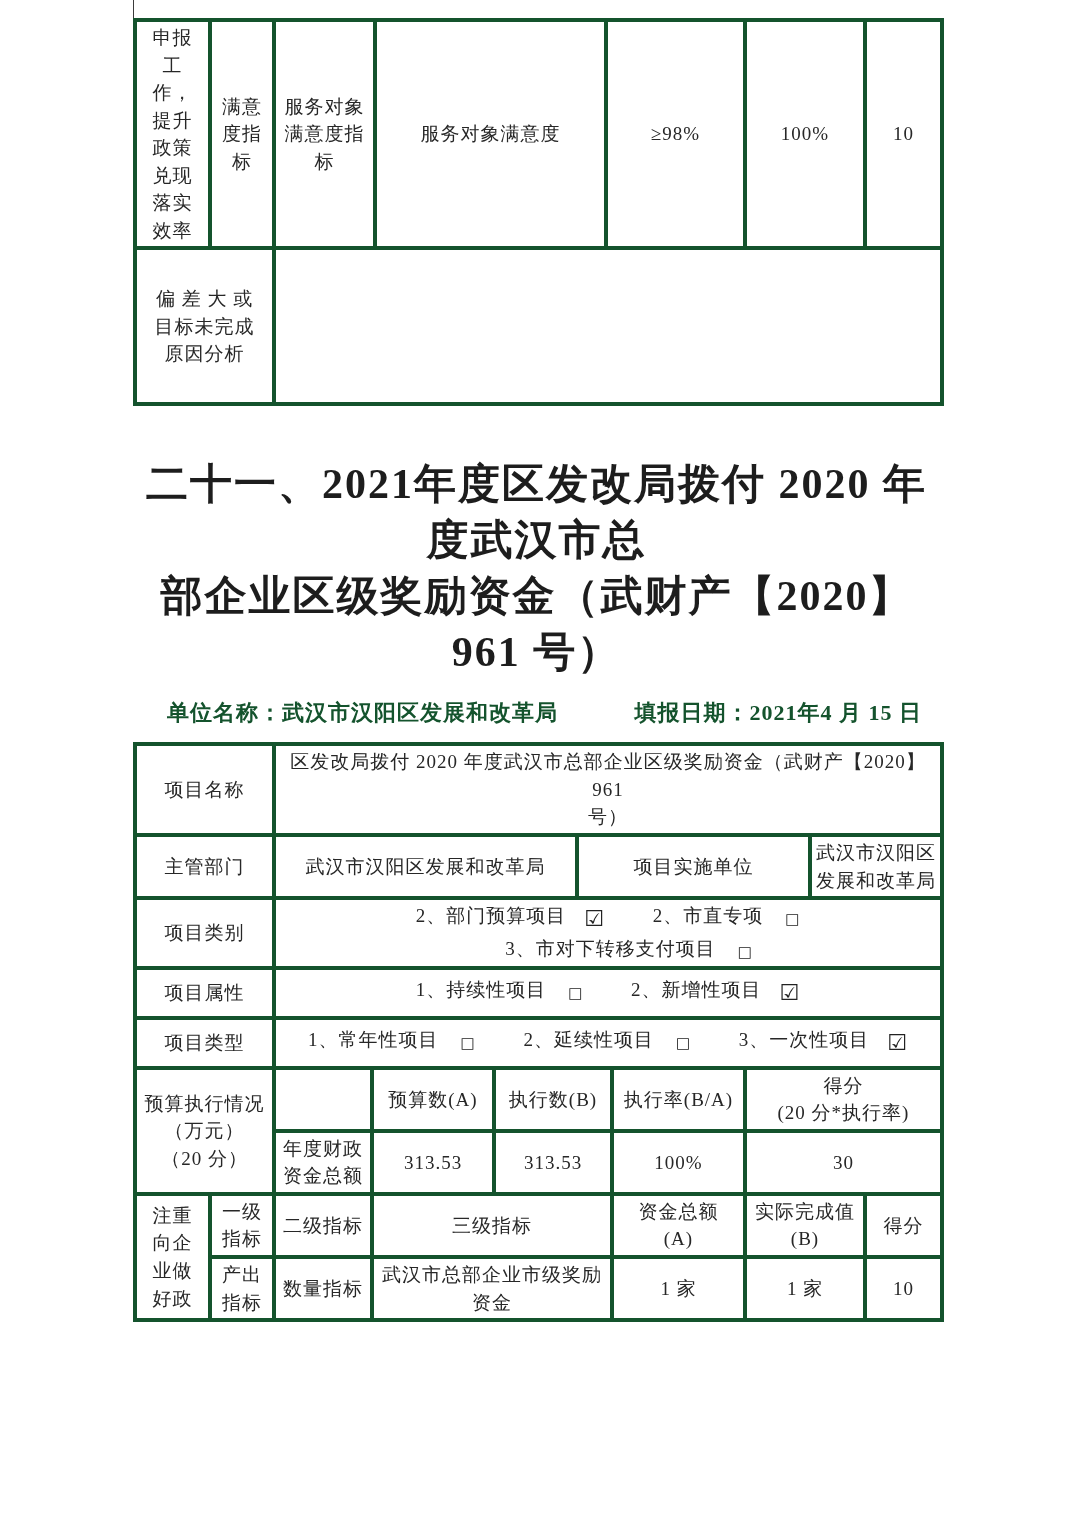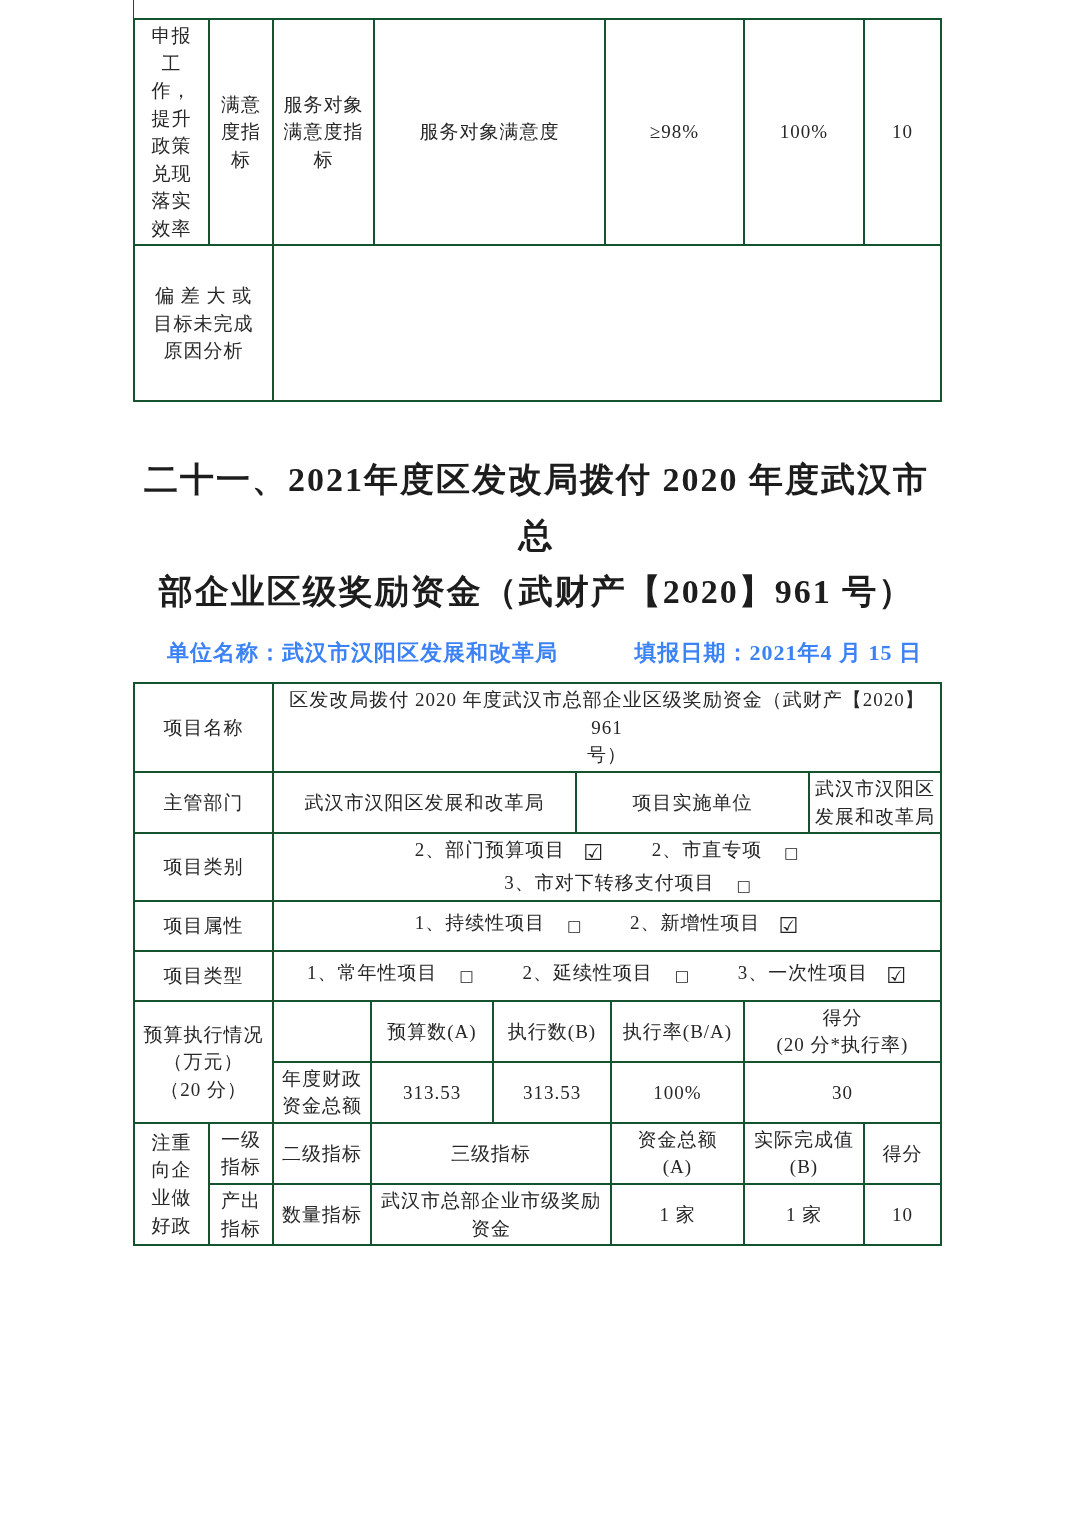--- a/index.html
+++ b/index.html
@@ -6,42 +6,42 @@
   body{
     width:1075px;height:1521px;background:#ffffff;overflow:hidden;
     font-family:"Liberation Serif","DejaVu Serif",serif;
     color:#272727;
   }
   .content{margin-left:133px;width:807px;}
   
   .stub{height:18px;width:1px;border-left:1px solid #3b3b3b;margin-left:0;}
   table.t{border-collapse:collapse;table-layout:fixed;width:807px;}
   table.t td{
-    border:2px solid #14532d;
+    border:4px solid #14532d;
     text-align:center;vertical-align:middle;
     font-size:19px;letter-spacing:1px;line-height:1.45;
     padding:2px 4px;box-sizing:border-box;
     overflow:hidden;
   }
   td.ml{white-space:pre-line;}
   td.no-top{border-top:none;}
   td.left{text-align:left;padding-left:22px;}
   td.spread{letter-spacing:4px;}
   
   .cb-item{display:inline-block;white-space:nowrap;}
   .cbx{display:inline-block;vertical-align:-2px;font-size:15px;margin-left:22px;font-family:"DejaVu Sans",sans-serif;color:#222;}
   .cbx.checked{font-size:22px;vertical-align:-4px;font-weight:bold;margin-left:18px;}
   .cb-item + .cb-item{margin-left:42px;}
   
   .title{margin-top:50px;text-align:center;font-weight:bold;color:#1d1d1d;}
-  .title div{font-size:34px;line-height:56px;letter-spacing:2px;}
+  .title div{font-size:42px;line-height:56px;letter-spacing:2px;}
   
   .info-line{
     margin-top:18px;display:flex;justify-content:space-between;
-    font-size:22px;font-weight:bold;letter-spacing:1px;color:#3b82f6;
+    font-size:22px;font-weight:bold;letter-spacing:1px;color:#14532d;
     padding:0 18px 0 34px;box-sizing:border-box;
   }
   .bt{margin-top:14px;}
 </style>
 </head>
 <body>
 
 <div class="content">
 
   <div class="stub"></div>

